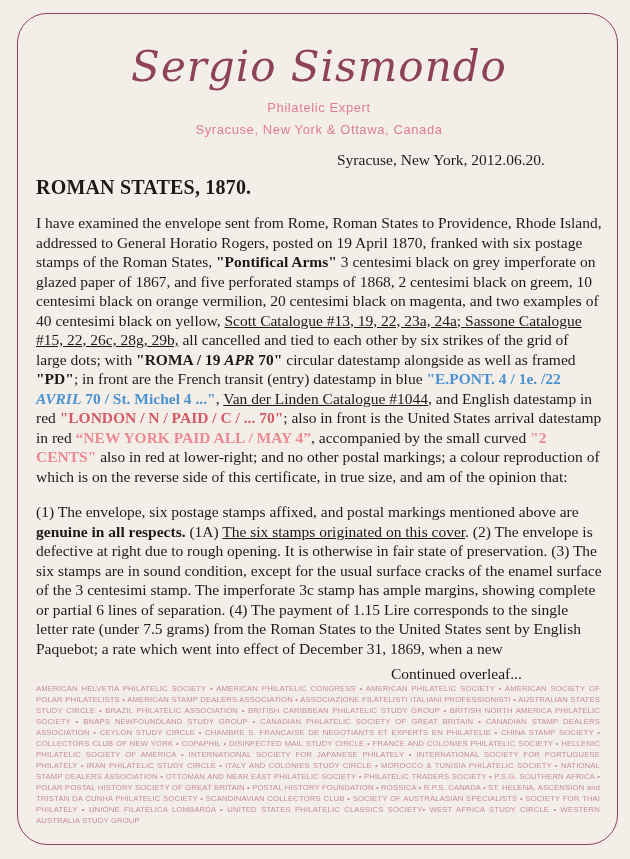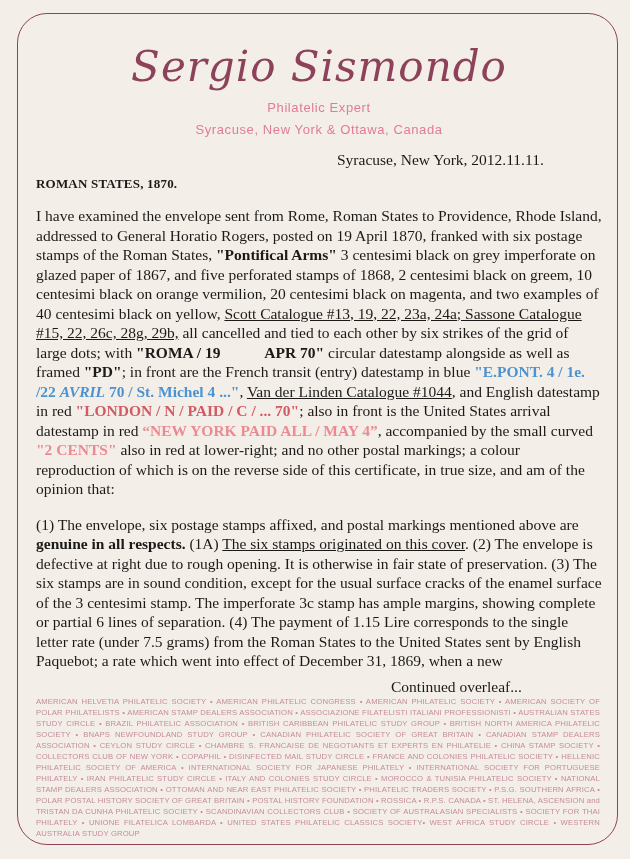--- a/index.html
+++ b/index.html
@@ -27,29 +27,29 @@
     font-size:13px;line-height:22px;letter-spacing:0.6px;
     color:var(--pink,#e07d93);
   }
   .subtitle.first{margin-top:5px;}
   .dateline{
     margin-top:9px;padding-left:301px;
     font-size:15.5px;line-height:19px;
   }
   .heading{
     margin-top:7px;
-    font-size:13px;font-weight:bold;letter-spacing:0.2px;
+    font-size:20px;font-weight:bold;letter-spacing:0.2px;
   }
   p.body{
     margin:14px 0 0 0;
     font-size:15.5px;line-height:19.5px;text-align:left;
   }
   p.body + p.body{margin-top:16px;}
   .s-b{font-weight:bold;}
-  .s-bi{font-weight:bold;margin-left:40px;}
+  .s-bi{font-weight:bold;font-style:italic;}
   .s-u{text-decoration:underline;}
   .s-blue{font-weight:bold;color:var(--blue,#4d92d1);}
   .s-blue-i{font-weight:bold;font-style:italic;color:var(--blue,#4d92d1);}
   .s-red{font-weight:bold;color:var(--red,#d25a64);}
   .s-salmon{font-weight:bold;color:var(--salmon,#ec8a93);text-align:center;}
   .continued{
     margin-top:6px;padding-left:355px;
     font-size:15.5px;line-height:19px;
   }
   .footer{
@@ -64,21 +64,21 @@
 <body>
 
 <div class="frame"></div>
 
 <div class="content">
 
   <div class="title">Sergio Sismondo</div>
   <div class="subtitle first">Philatelic Expert</div>
   <div class="subtitle">Syracuse, New York &amp; Ottawa, Canada</div>
 
-  <div class="dateline">Syracuse, New York, 2012.11.11.</div>
+  <div class="dateline">Syracuse, New York, 2012.06.20.</div>
 
   <div class="heading">ROMAN STATES, 1870.</div>
 
   <p class="body"><span>I have examined the envelope sent from Rome, Roman States to Providence, Rhode Island, addressed to General Horatio Rogers, posted on 19 April 1870, franked with six postage stamps of the Roman States, </span><span class="s-b">"Pontifical Arms"</span><span> 3 centesimi black on grey imperforate on glazed paper of 1867, and five perforated stamps of 1868, 2 centesimi black on greem, 10 centesimi black on orange vermilion, 20 centesimi black on magenta, and two examples of 40 centesimi black on yellow, </span><span class="s-u">Scott Catalogue #13, 19, 22, 23a, 24a; Sassone Catalogue #15, 22, 26c, 28g, 29b,</span><span> all cancelled and tied to each other by six strikes of the grid of large dots;  with </span><span class="s-b">"ROMA / 19 </span><span class="s-bi">APR</span><span class="s-b"> 70"</span><span> circular datestamp alongside as well as framed </span><span class="s-b">"PD"</span><span>; in front are the French transit (entry) datestamp in blue </span><span class="s-blue">"E.PONT. 4 / 1e. /22 </span><span class="s-blue-i">AVRIL</span><span class="s-blue"> 70 / St. Michel  4 ..."</span><span>, </span><span class="s-u">Van der Linden Catalogue #1044</span><span>, and English datestamp in red </span><span class="s-red">"LONDON / N / PAID / C / ... 70"</span><span>; also in front is the United States arrival datestamp in red </span><span class="s-salmon">“NEW YORK PAID ALL / MAY 4”</span><span>, accompanied by the small curved </span><span class="s-salmon">"2 CENTS"</span><span> also in red at lower-right; and no other postal markings; a colour reproduction of which is on the reverse side of this certificate, in true size, and am of the opinion that:</span></p>
 
   <p class="body"><span>(1) The envelope, six postage stamps affixed, and postal markings mentioned above are </span><span class="s-b">genuine in all respects.</span><span> (1A) </span><span class="s-u">The six stamps originated on this cover</span><span>. (2) The envelope is defective at right due to rough opening. It is otherwise in fair state of preservation. (3) The six stamps are in sound condition, except for the usual surface cracks of the enamel surface of the 3 centesimi stamp. The imperforate 3c stamp has ample margins, showing complete or partial 6 lines of separation. (4) The payment of 1.15 Lire corresponds to the single letter rate (under 7.5 grams) from the Roman States to the United States sent by English Paquebot; a rate which went into effect of December 31, 1869, when a new</span></p>
 
   <div class="continued">Continued overleaf...</div>
 
   <div class="footer">AMERICAN HELVETIA PHILATELIC SOCIETY • AMERICAN PHILATELIC CONGRESS • AMERICAN PHILATELIC SOCIETY • AMERICAN SOCIETY OF POLAR PHILATELISTS • AMERICAN STAMP DEALERS ASSOCIATION • ASSOCIAZIONE FILATELISTI ITALIANI PROFESSIONISTI • AUSTRALIAN STATES STUDY CIRCLE • BRAZIL PHILATELIC ASSOCIATION • BRITISH CARIBBEAN PHILATELIC STUDY GROUP • BRITISH NORTH AMERICA PHILATELIC SOCIETY • BNAPS NEWFOUNDLAND STUDY GROUP • CANADIAN PHILATELIC SOCIETY OF GREAT BRITAIN • CANADIAN STAMP DEALERS ASSOCIATION • CEYLON STUDY CIRCLE • CHAMBRE S. FRANCAISE DE NEGOTIANTS ET EXPERTS EN PHILATELIE • CHINA STAMP SOCIETY • COLLECTORS CLUB OF NEW YORK • COPAPHIL • DISINFECTED MAIL STUDY CIRCLE • FRANCE AND COLONIES PHILATELIC SOCIETY • HELLENIC PHILATELIC SOCIETY OF AMERICA • INTERNATIONAL SOCIETY FOR JAPANESE PHILATELY • INTERNATIONAL SOCIETY FOR PORTUGUESE PHILATELY • IRAN PHILATELIC STUDY CIRCLE • ITALY AND COLONIES STUDY CIRCLE • MOROCCO &amp; TUNISIA PHILATELIC SOCIETY • NATIONAL STAMP DEALERS ASSOCIATION • OTTOMAN AND NEAR EAST PHILATELIC SOCIETY • PHILATELIC TRADERS SOCIETY • P.S.G. SOUTHERN AFRICA • POLAR POSTAL HISTORY SOCIETY OF GREAT BRITAIN • POSTAL HISTORY FOUNDATION • ROSSICA • R.P.S. CANADA • ST. HELENA, ASCENSION and TRISTAN DA CUNHA PHILATELIC SOCIETY • SCANDINAVIAN COLLECTORS CLUB • SOCIETY OF AUSTRALASIAN SPECIALISTS • SOCIETY FOR THAI PHILATELY • UNIONE FILATELICA LOMBARDA • UNITED STATES PHILATELIC CLASSICS SOCIETY• WEST AFRICA STUDY CIRCLE • WESTERN AUSTRALIA STUDY GROUP</div>

